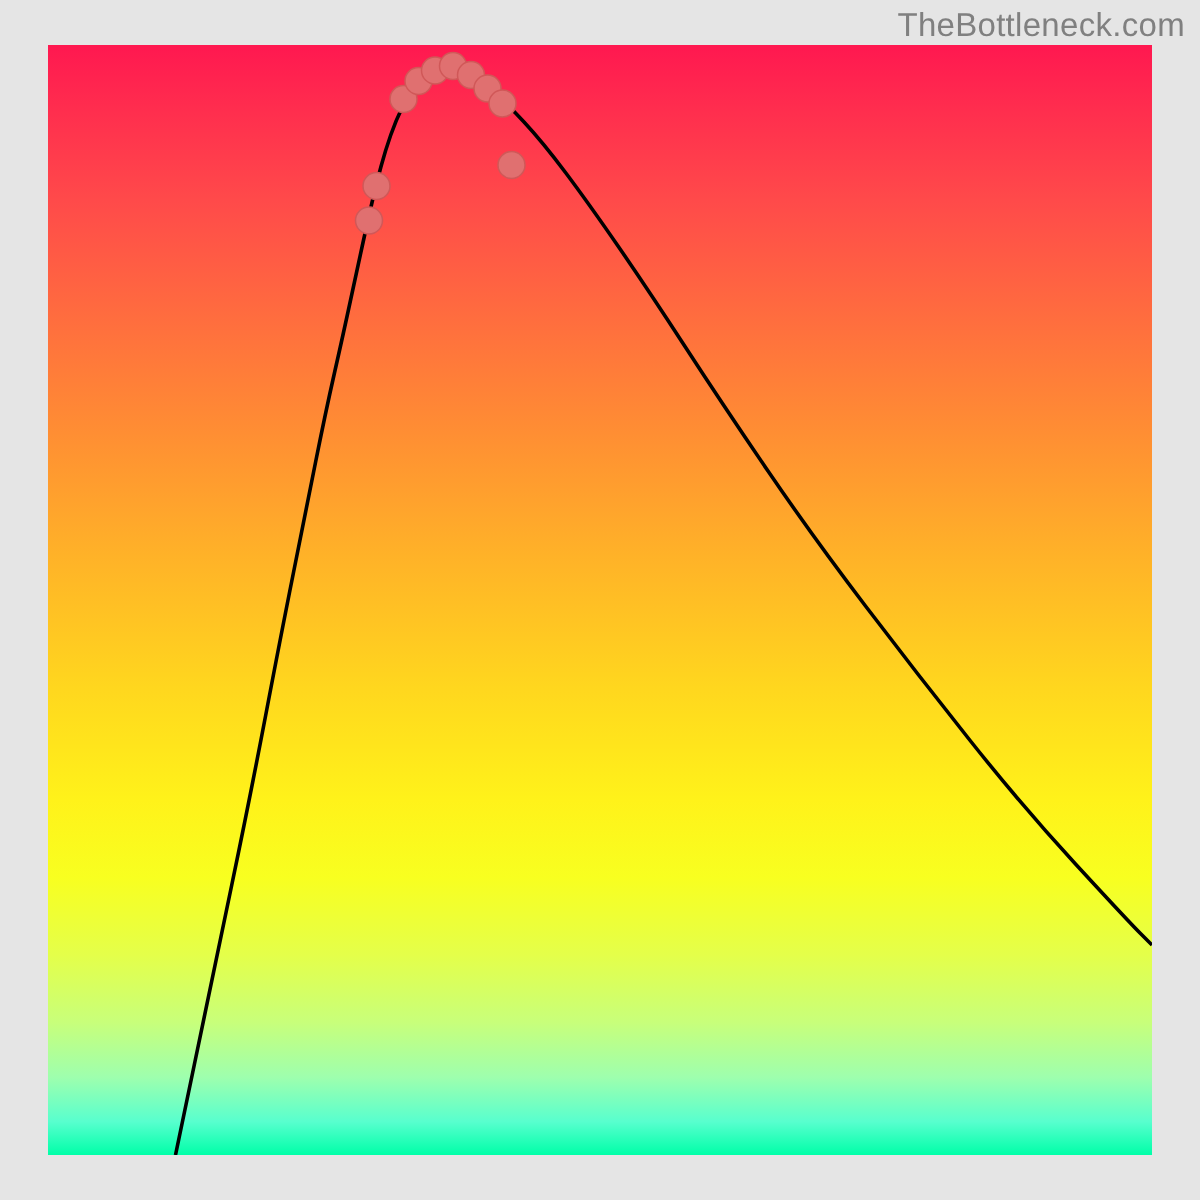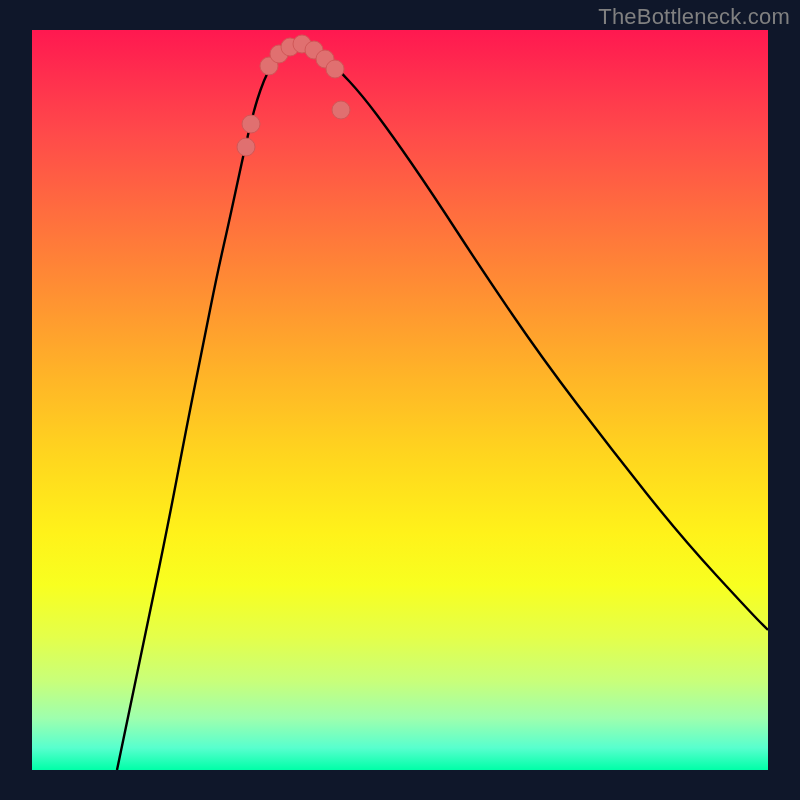--- a/index.html
+++ b/index.html
@@ -10,21 +10,21 @@
     background: #000;
     overflow: hidden;
     font-family: Arial, Helvetica, sans-serif;
   }
   .frame {
     position: absolute;
     left: 0;
     top: 0;
     width: 800px;
     height: 800px;
-    background: #0f172a;
+    background: #e5e5e5;
   }
   .watermark {
     position: absolute;
     top: 4px;
     right: 10px;
     color: #808080;
     font-size: 22px;
     font-weight: 400;
     letter-spacing: 0.2px;
     z-index: 5;

